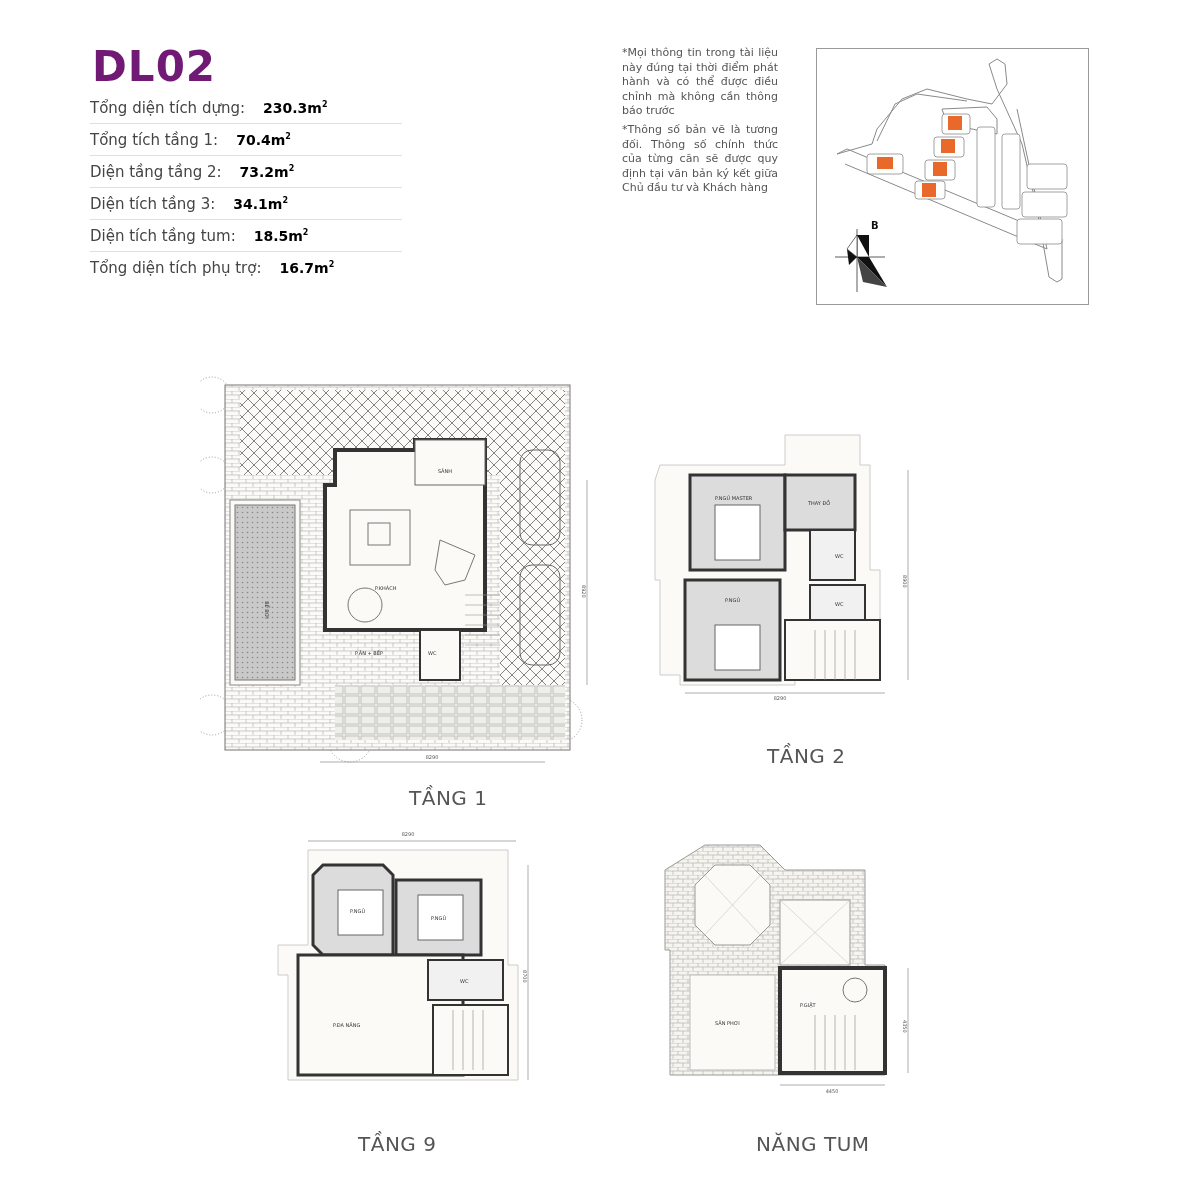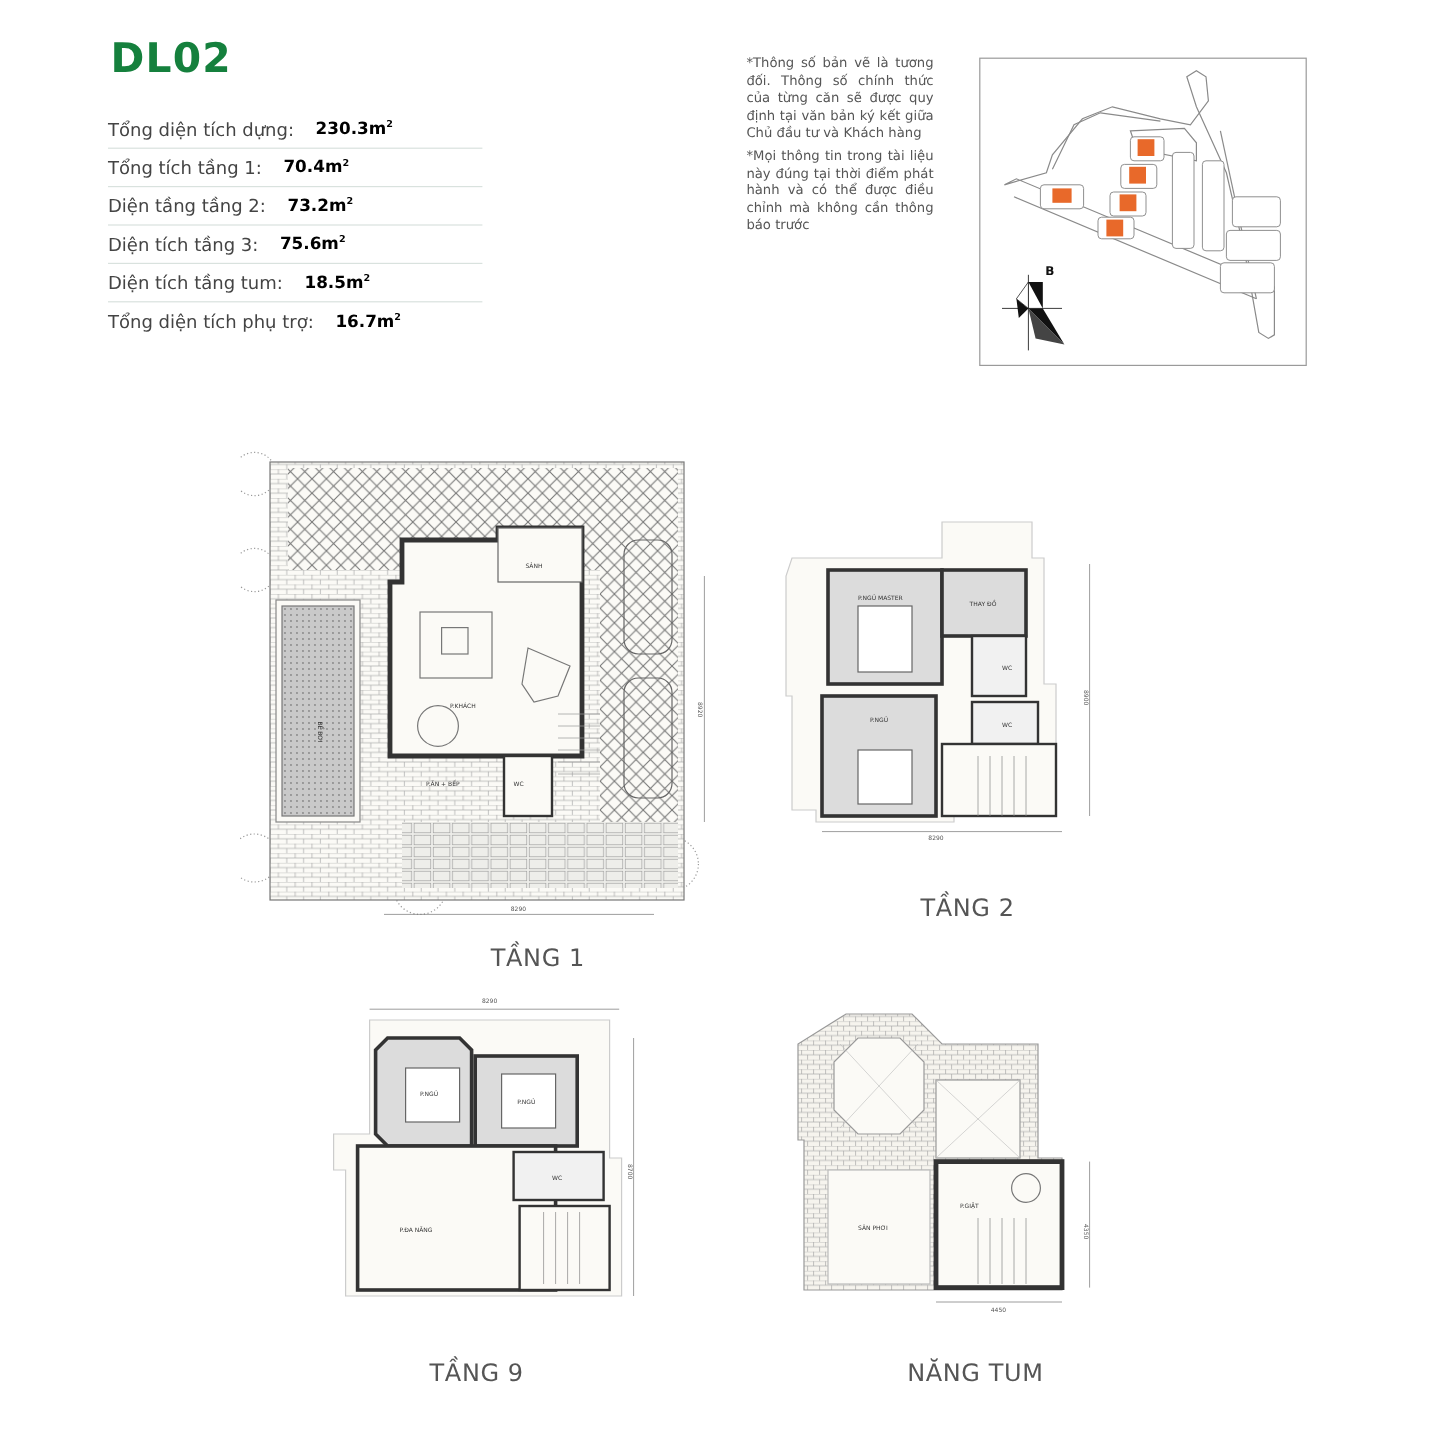--- a/index.html
+++ b/index.html
@@ -1,19 +1,19 @@
 <!DOCTYPE html>
 <html><head>
 <meta charset="utf-8">
 <style>
   * { box-sizing: border-box; margin: 0; padding: 0; }
   html, body { width: 1200px; height: 1200px; background: #ffffff; overflow: hidden; }
   body { position: relative; font-family: "DejaVu Sans", sans-serif; color: #3a3a3a; }
 
-  .title { position: absolute; left: 92px; top: 29px; font-size: 34px; font-weight: bold; color: #15803d; letter-spacing: 1px; font-family: "DejaVu Sans", sans-serif; }
+  .title { position: absolute; left: 92px; top: 42px; font-size: 42px; font-weight: bold; color: #701a75; letter-spacing: 1px; font-family: "DejaVu Sans", sans-serif; }
 
   .spec-table { position: absolute; left: 90px; top: 92px; width: 312px; }
   .spec-row { display: flex; align-items: center; height: 32px; border-bottom: 1px solid #d9e2de; gap: 18px; }
   .spec-row:last-child { border-bottom: none; }
   .spec-label { font-size: 15px; color: #444; }
   .spec-value { font-size: 14px; font-weight: bold; color: #000000; width: 86px; }
   .spec-value sup { font-size: 8px; }
 
   .notes { position: absolute; left: 622px; top: 46px; width: 156px; font-size: 11px; line-height: 14.6px; color: #555; text-align: justify; }
   .notes p { margin-bottom: 4px; }
@@ -38,35 +38,35 @@
   <div class="spec-row">
     <span class="spec-label">Tổng tích tầng 1:</span>
     <span class="spec-value"><span>70.4m</span><sup>2</sup></span>
   </div>
   <div class="spec-row">
     <span class="spec-label">Diện tầng tầng 2:</span>
     <span class="spec-value"><span>73.2m</span><sup>2</sup></span>
   </div>
   <div class="spec-row">
     <span class="spec-label">Diện tích tầng 3:</span>
-    <span class="spec-value"><span>75.6m</span><sup>2</sup></span>
+    <span class="spec-value"><span>34.1m</span><sup>2</sup></span>
   </div>
   <div class="spec-row">
     <span class="spec-label">Diện tích tầng tum:</span>
     <span class="spec-value"><span>18.5m</span><sup>2</sup></span>
   </div>
   <div class="spec-row">
     <span class="spec-label">Tổng diện tích phụ trợ:</span>
     <span class="spec-value"><span>16.7m</span><sup>2</sup></span>
   </div>
 </div>
 
 <div class="notes">
+  <p>*Mọi thông tin trong tài liệu này đúng tại thời điểm phát hành và có thể được điều chỉnh mà không cần thông báo trước</p>
   <p>*Thông số bản vẽ là tương đối. Thông số chính thức của từng căn sẽ được quy định tại văn bản ký kết giữa Chủ đầu tư và Khách hàng</p>
-  <p>*Mọi thông tin trong tài liệu này đúng tại thời điểm phát hành và có thể được điều chỉnh mà không cần thông báo trước</p>
 </div>
 
 <div class="keymap">
   <svg width="273" height="257" viewBox="0 0 273 257">
     <g fill="none" stroke="#8a8a8a" stroke-width="1">
 
       <path d="M20 105 L30 100 L245 190 L245 230 L240 233 L232 228 L220 160 L205 95 L180 40 L172 15 L180 10 L188 15 L190 35 L175 55 L150 50 L110 40 L85 50 L60 80 L55 95 Z"></path>
       <path d="M28 115 L230 200"></path>
       <path d="M60 92 L78 55 L100 45 L150 52"></path>
       <path d="M200 60 L230 200"></path>

